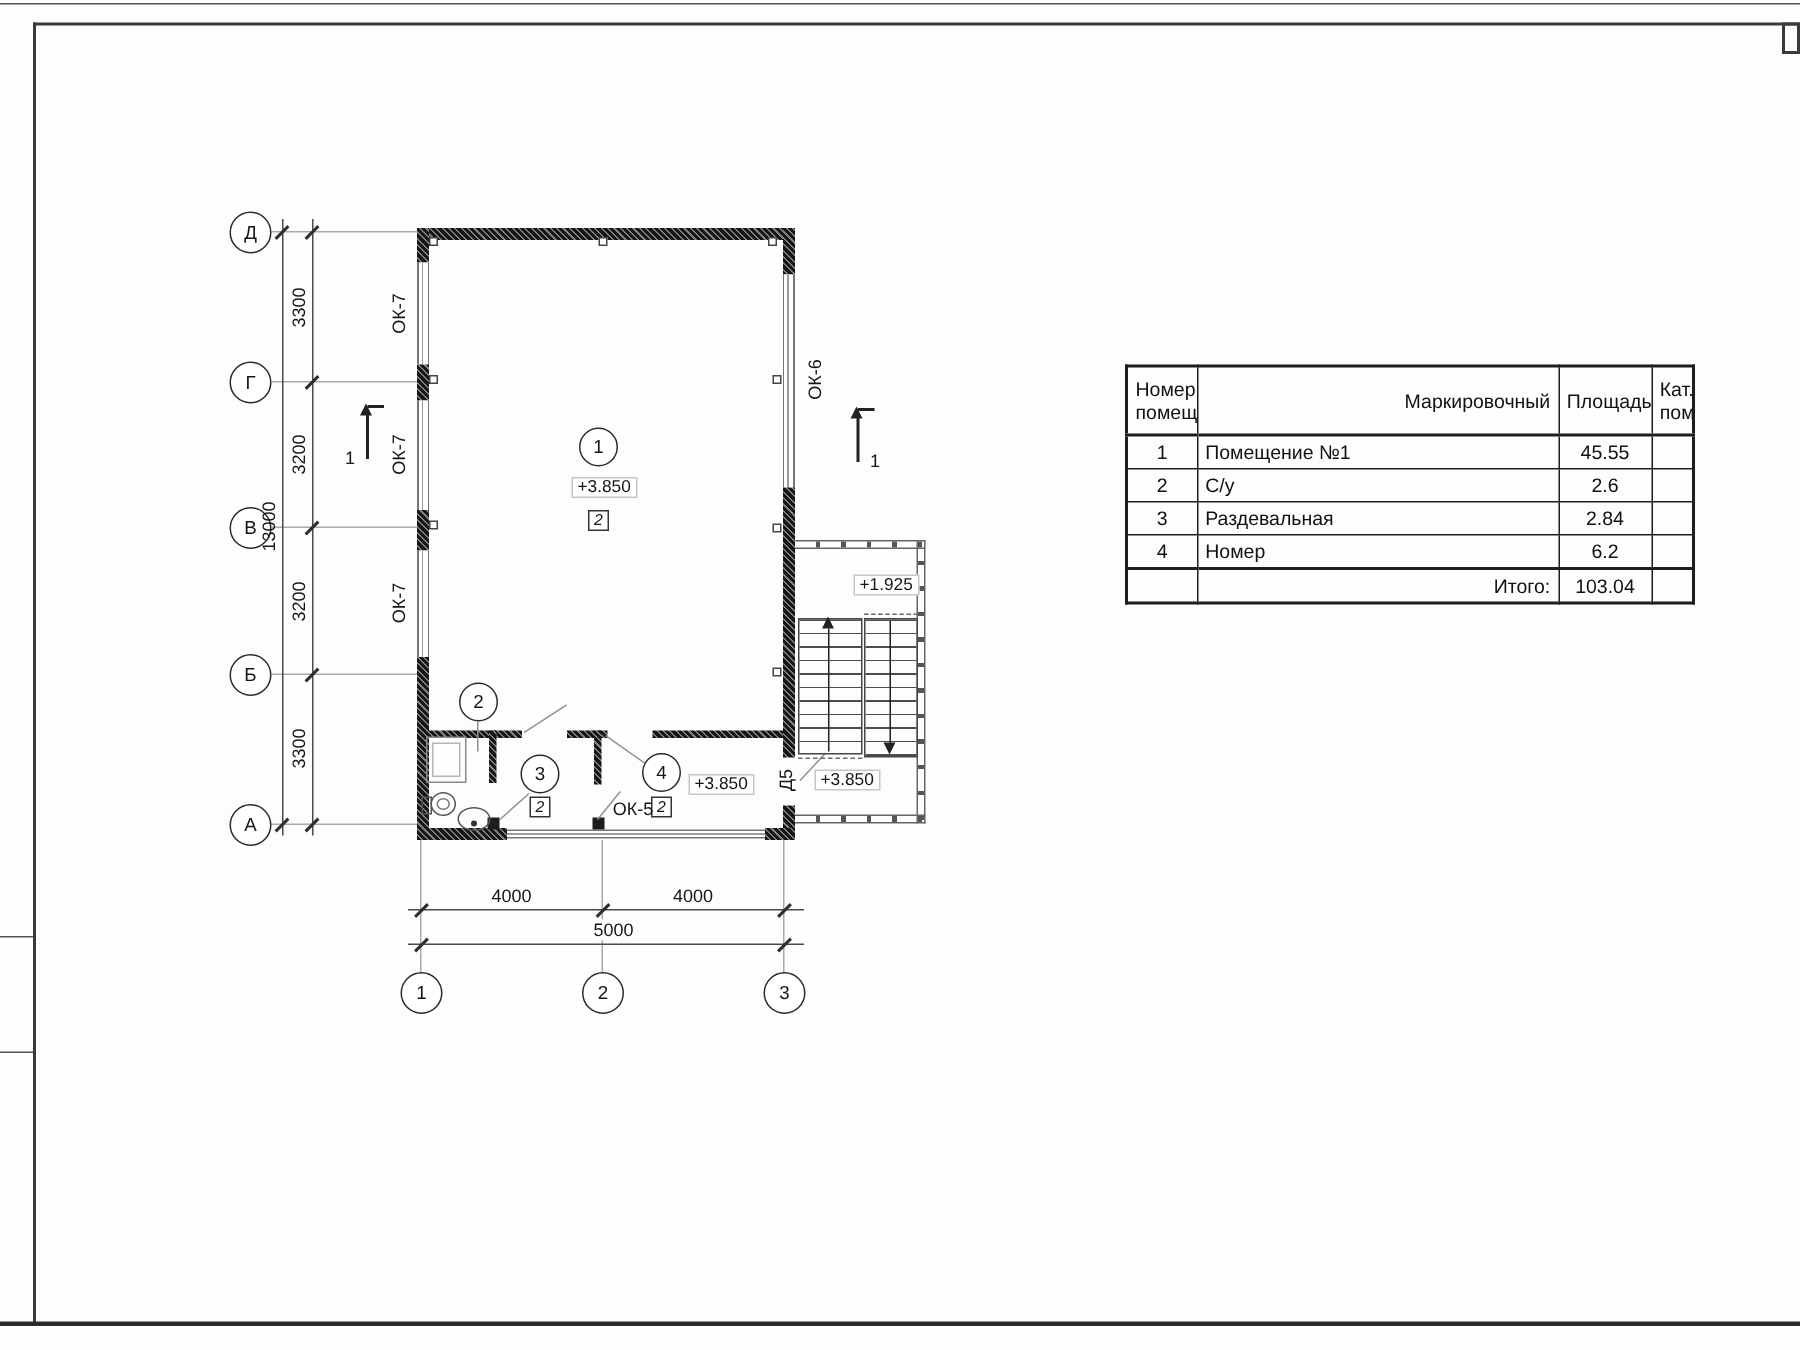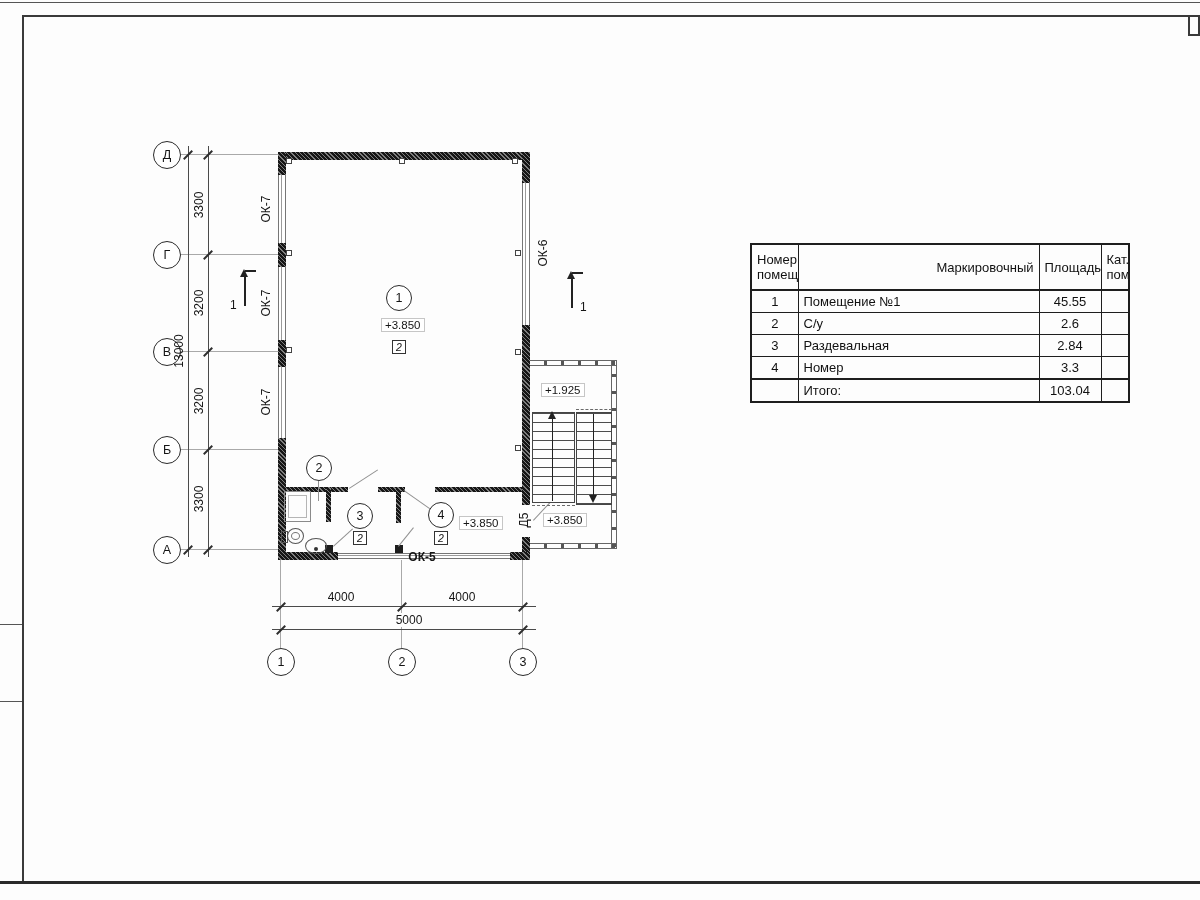--- a/index.html
+++ b/index.html
@@ -32,21 +32,21 @@
           background:repeating-linear-gradient(180deg,#4c4c4c 0 1px,transparent 1px 9px);}
   .dash{border-top:1px dashed #6a6a6a;height:0;}
   .tri-up{width:0;height:0;border-left:4.5px solid transparent;border-right:4.5px solid transparent;border-bottom:8px solid #222;}
   .tri-down{width:0;height:0;border-left:4.5px solid transparent;border-right:4.5px solid transparent;border-top:8px solid #222;}
   .title{font-size:15px;font-weight:bold;font-style:italic;text-decoration:underline;}
   table.spec{border-collapse:collapse;font-size:13px;color:#111;table-layout:fixed;}
   table.spec td{border:1.5px solid #1e1e1e;padding:0 5px;height:21px;overflow:hidden;}
   table.spec tr.hdr td{height:44px;text-align:right;border-bottom:2.5px solid #1e1e1e;}
   table.spec tr.tot td{border-top:2.5px solid #1e1e1e;}
   table.spec{border:2px solid #1e1e1e;}
-  .cell-c{text-align:center;} .cell-l{text-align:left;} .cell-r{text-align:left;margin-top:32px;}
+  .cell-c{text-align:center;} .cell-l{text-align:left;} .cell-r{text-align:right;margin-top:32px;}
 </style>
 </head>
 <body>
 
 <div id="sheet">
 
   <div class="a ln" style="left:0;top:2px;width:1200px;height:1px;"></div>
   <div class="a" style="left:22px;top:15px;width:1178px;height:2px;background:#3a3a3a;"></div>
   <div class="a" style="left:22px;top:15px;width:2px;height:867px;background:#3a3a3a;"></div>
   <div class="a" style="left:1188px;top:15px;width:12px;height:21px;border:2px solid #3a3a3a;box-sizing:border-box;"></div>
@@ -107,38 +107,38 @@
   <div class="a railV" style="left:611px;top:360px;width:6px;height:189px;"></div>
   <div class="a railH" style="left:530px;top:543px;width:87px;height:6px;"></div>
   <div class="a flight" style="left:532px;top:412px;width:43px;height:91px;"></div>
   <div class="a flight" style="left:576px;top:412px;width:36px;height:93px;"></div>
   <div class="a dash" style="left:576px;top:409px;width:36px;"></div>
   <div class="a dash" style="left:532px;top:505px;width:43px;"></div>
   <div class="a" style="left:552px;top:419px;width:1.2px;height:82px;background:#222;"></div>
   <div class="a tri-up" style="left:548px;top:411px;"></div>
   <div class="a" style="left:593px;top:414px;width:1.2px;height:82px;background:#222;"></div>
   <div class="a tri-down" style="left:589px;top:495px;"></div>
-  <div class="a elev" style="left:541px;top:383px;">+1.925</div>
+  <div class="a elev" style="left:569px;top:383px;">+1.925</div>
   <div class="a elev" style="left:543px;top:513px;">+3.850</div>
 
   <div class="a circ" style="left:386px;top:285px;width:26px;height:26px;">1</div>
   <div class="a elev" style="left:381px;top:318px;">+3.850</div>
   <div class="a fbox" style="left:392px;top:340px;">2</div>
   <div class="a circ" style="left:306px;top:455px;width:26px;height:26px;">2</div>
   <div class="a circ" style="left:347px;top:503px;width:26px;height:26px;">3</div>
   <div class="a fbox" style="left:353px;top:531px;">2</div>
   <div class="a circ" style="left:428px;top:502px;width:26px;height:26px;">4</div>
   <div class="a fbox" style="left:434px;top:531px;">2</div>
   <div class="a elev" style="left:459px;top:516px;">+3.850</div>
 
   <div class="a txt ctr rot" style="left:246px;top:202px;width:40px;">ОК-7</div>
   <div class="a txt ctr rot" style="left:246px;top:296px;width:40px;">ОК-7</div>
   <div class="a txt ctr rot" style="left:246px;top:395px;width:40px;">ОК-7</div>
   <div class="a txt ctr rot" style="left:523px;top:246px;width:40px;">ОК-6</div>
-  <div class="a txt ctr" style="left:400px;top:550px;width:44px;font-weight:bold;">ОК-5</div>
+  <div class="a txt ctr" style="left:400px;top:532px;width:44px;">ОК-5</div>
   <div class="a txt ctr rot" style="left:509px;top:513px;width:30px;">Д5</div>
 
   <div class="a" style="left:244px;top:276px;width:1.5px;height:30px;background:#222;"></div>
   <div class="a tri-up" style="left:240px;top:269px;"></div>
   <div class="a" style="left:245px;top:270px;width:11px;height:1.5px;background:#222;"></div>
   <div class="a txt" style="left:230px;top:298px;">1</div>
   <div class="a" style="left:571px;top:278px;width:1.5px;height:30px;background:#222;"></div>
   <div class="a tri-up" style="left:567px;top:271px;"></div>
   <div class="a" style="left:572px;top:272px;width:11px;height:1.5px;background:#222;"></div>
   <div class="a txt" style="left:580px;top:300px;">1</div>
@@ -214,21 +214,21 @@
     </tr>
     <tr>
       <td class="cell-c">3</td>
       <td class="cell-l">Раздевальная</td>
       <td class="cell-c">2.84</td>
       <td></td>
     </tr>
     <tr>
       <td class="cell-c">4</td>
       <td class="cell-l">Номер</td>
-      <td class="cell-c">3.3</td>
+      <td class="cell-c">6.2</td>
       <td></td>
     </tr>
     <tr class="tot">
       <td></td>
       <td class="cell-r">Итого:</td>
       <td class="cell-c">103.04</td>
       <td></td>
     </tr>
   </tbody>
     </table>

